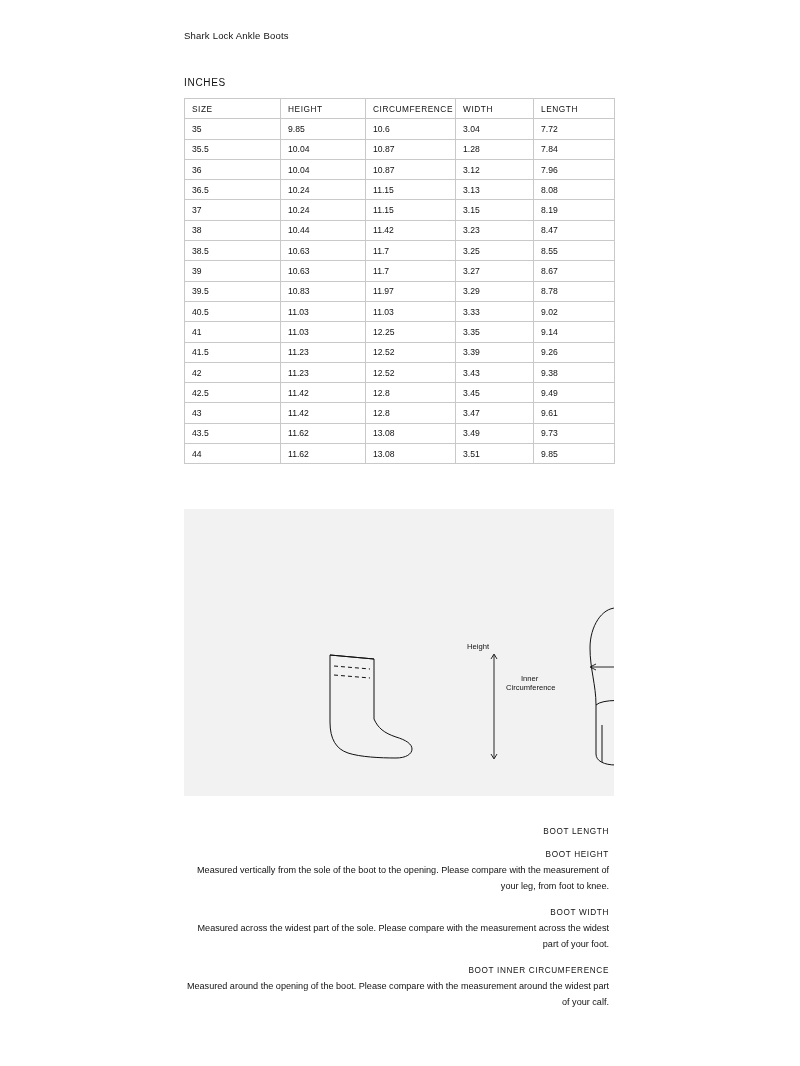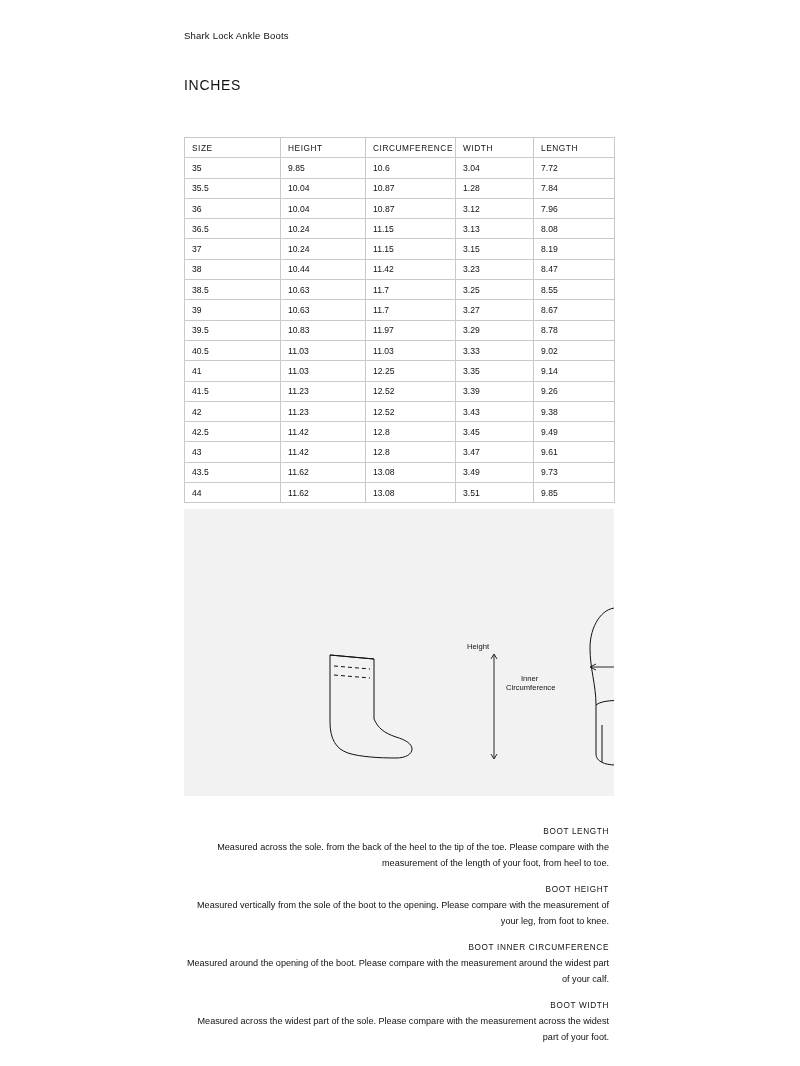--- a/index.html
+++ b/index.html
@@ -26,34 +26,33 @@
     left: 184px;
     top: 30px;
     font-size: 9.5px;
     letter-spacing: 0.2px;
     color: #111;
   }
   .unit-label {
     position: absolute;
     left: 184px;
     top: 77px;
-    font-size: 14px;
+    font-size: 10px;
     letter-spacing: 0.7px;
     color: #111;
     font-weight: 400;
   }
   table.size-table {
     position: absolute;
     left: 184px;
     top: 98px;
     width: 430px;
     border-collapse: collapse;
     table-layout: fixed;
     font-size: 8.6px;
-    margin-top: 39px;
   }
   table.size-table th,
   table.size-table td {
     border: 1px solid #c9c9c9;
     padding: 0 0 0 7px;
     height: 19.3px;
     text-align: left;
     font-weight: 400;
     color: #111;
     vertical-align: middle;
@@ -297,29 +296,28 @@
         <path d="M412 155 L406 158 L412 161"></path>
         <path d="M452 155 L458 158 L452 161"></path>
       </g>
       <text class="diagram-label" x="443" y="162" text-anchor="middle">Width</text>
     </svg>
   </div>
 
   <div class="notes" id="notes-container">
       <div class="note-block">
         <div class="note-head">BOOT LENGTH</div>
-        <div class="note-body">Measured across the sole. from the back of the heel to the tip of the toe. Please compare with the measurement of the length of your foot, from heel to toe.</div>
       </div>
       <div class="note-block">
         <div class="note-head">BOOT HEIGHT</div>
         <div class="note-body">Measured vertically from the sole of the boot to the opening. Please compare with the measurement of your leg, from foot to knee.</div>
       </div>
       <div class="note-block">
+        <div class="note-head">BOOT WIDTH</div>
+        <div class="note-body">Measured across the widest part of the sole. Please compare with the measurement across the widest part of your foot.</div>
+      </div>
+      <div class="note-block">
         <div class="note-head">BOOT INNER CIRCUMFERENCE</div>
         <div class="note-body">Measured around the opening of the boot. Please compare with the measurement around the widest part of your calf.</div>
       </div>
-      <div class="note-block">
-        <div class="note-head">BOOT WIDTH</div>
-        <div class="note-body">Measured across the widest part of the sole. Please compare with the measurement across the widest part of your foot.</div>
-      </div>
     </div>
 
 </div>
 
 </body></html>

